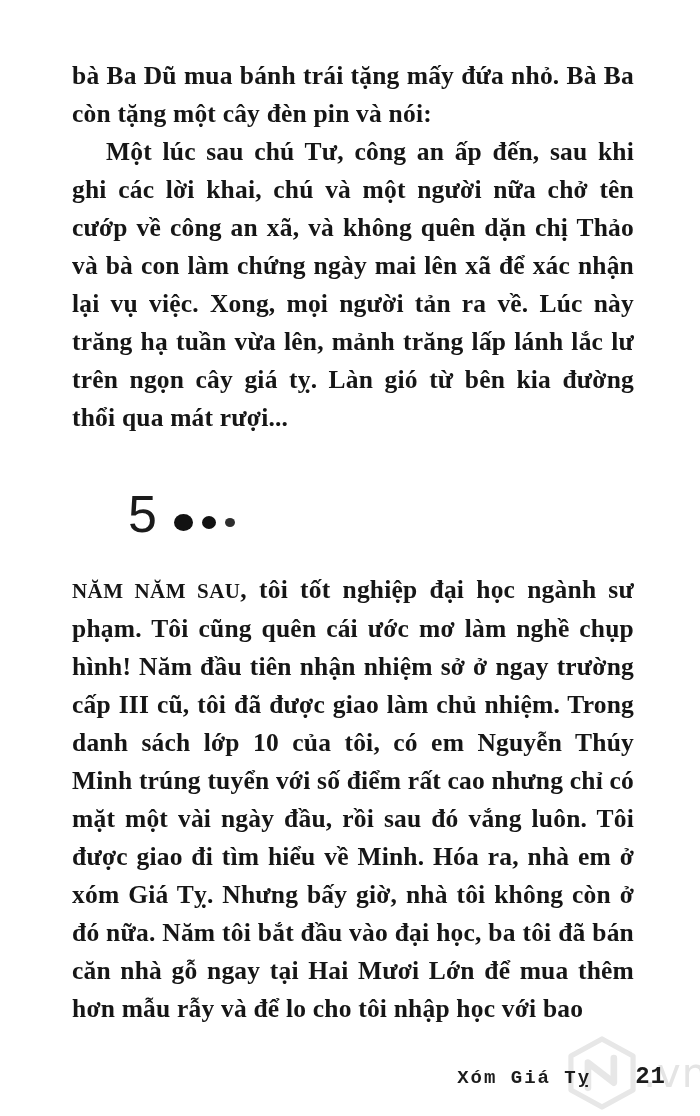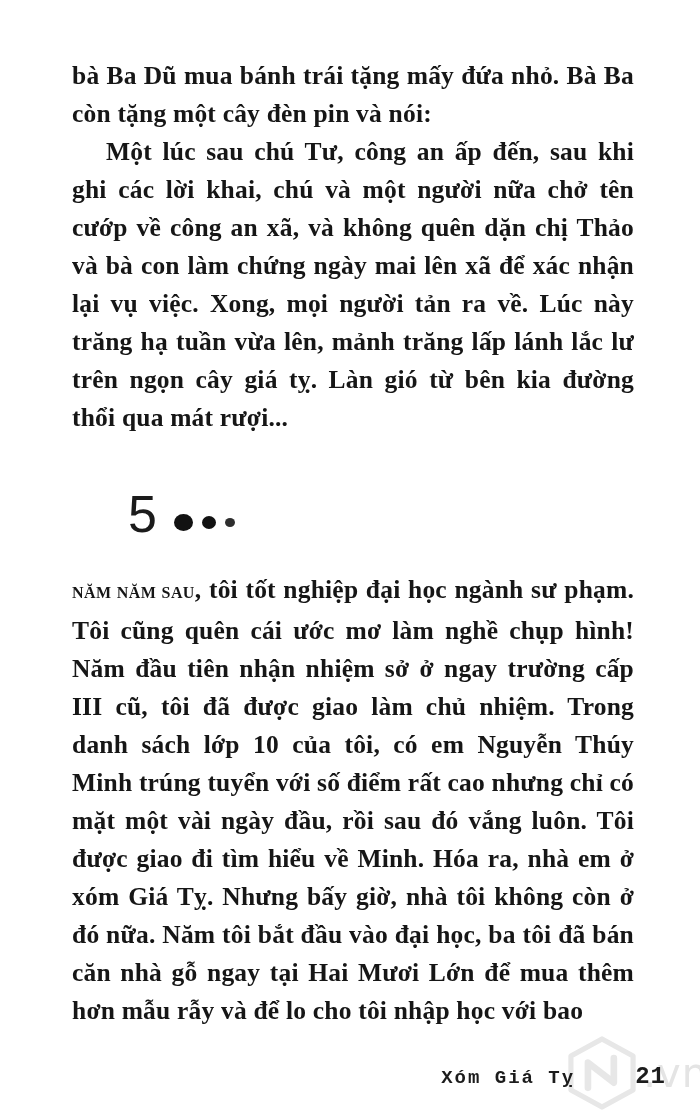--- a/index.html
+++ b/index.html
@@ -52,21 +52,21 @@
     gap: 9px;
     margin-left: 17px;
     margin-top: 16px;
   }
   .dot { border-radius: 50%; background: #121212; }
   .dot1 { width: 19px; height: 17px; }
   .dot2 { width: 14px; height: 13px; }
   .dot3 { width: 10px; height: 9px; background: #2e2e2e; }
 
   .lead-caps {
-    font-size: 16px;
+    font-size: 21px;
     letter-spacing: 0.4px;
   }
 
   .watermark {
     position: absolute;
     right: -8px;
     bottom: 6px;
     display: flex;
     align-items: center;
     z-index: 1;
@@ -89,21 +89,21 @@
     -webkit-text-stroke: 0;
     margin-left: 4px;
   }
 
   .running-footer {
     position: absolute;
     right: 34px;
     bottom: 26px;
     display: flex;
     align-items: baseline;
-    gap: 60px;
+    gap: 44px;
     font-family: "Liberation Mono", "DejaVu Sans Mono", monospace;
     font-weight: 700;
     color: #1c1c1c;
     z-index: 2;
   }
   .footer-title {
     font-size: 19px;
     letter-spacing: 2px;
   }
   .footer-page {

